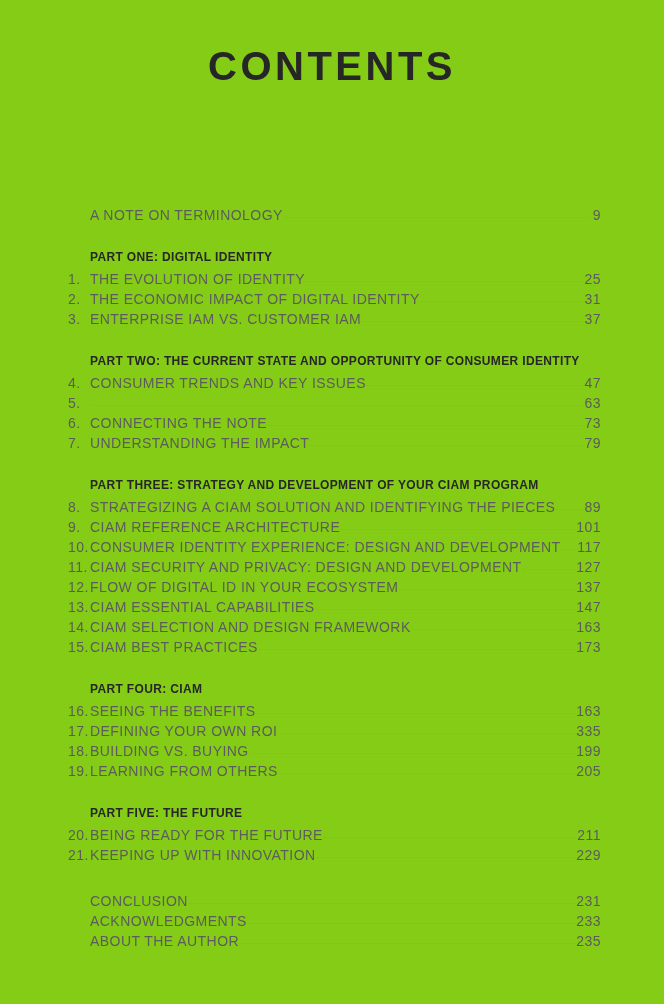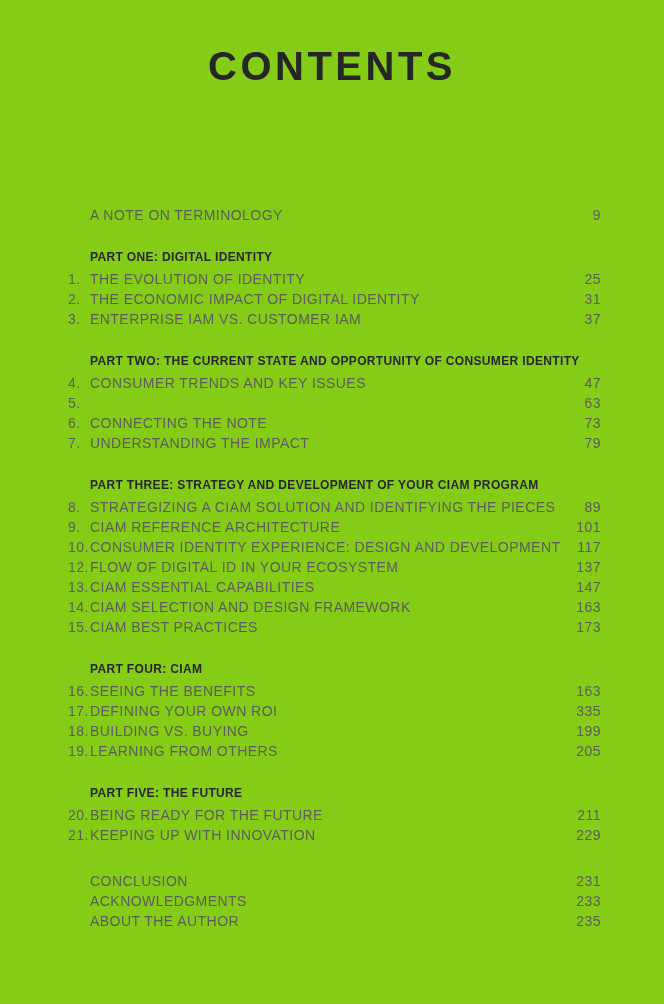--- a/index.html
+++ b/index.html
@@ -197,20 +197,26 @@
           <span class="leader"></span>
           <span class="entry-page">101</span>
         </div>
         <div class="entry">
           <span class="entry-num">10.</span>
           <span class="entry-title">CONSUMER IDENTITY EXPERIENCE: DESIGN AND DEVELOPMENT</span>
           <span class="leader"></span>
           <span class="entry-page">117</span>
         </div>
         <div class="entry">
+          <span class="entry-num">11.</span>
+          <span class="entry-title">CIAM SECURITY AND PRIVACY: DESIGN AND DEVELOPMENT</span>
+          <span class="leader"></span>
+          <span class="entry-page">127</span>
+        </div>
+        <div class="entry">
           <span class="entry-num">12.</span>
           <span class="entry-title">FLOW OF DIGITAL ID IN YOUR ECOSYSTEM</span>
           <span class="leader"></span>
           <span class="entry-page">137</span>
         </div>
         <div class="entry">
           <span class="entry-num">13.</span>
           <span class="entry-title">CIAM ESSENTIAL CAPABILITIES</span>
           <span class="leader"></span>
           <span class="entry-page">147</span>

